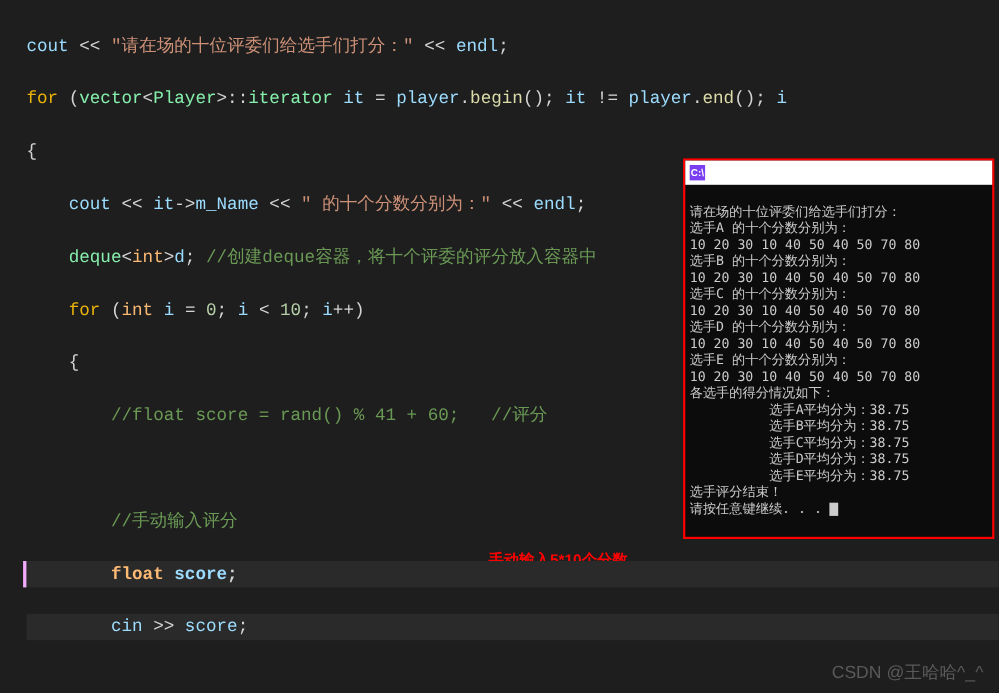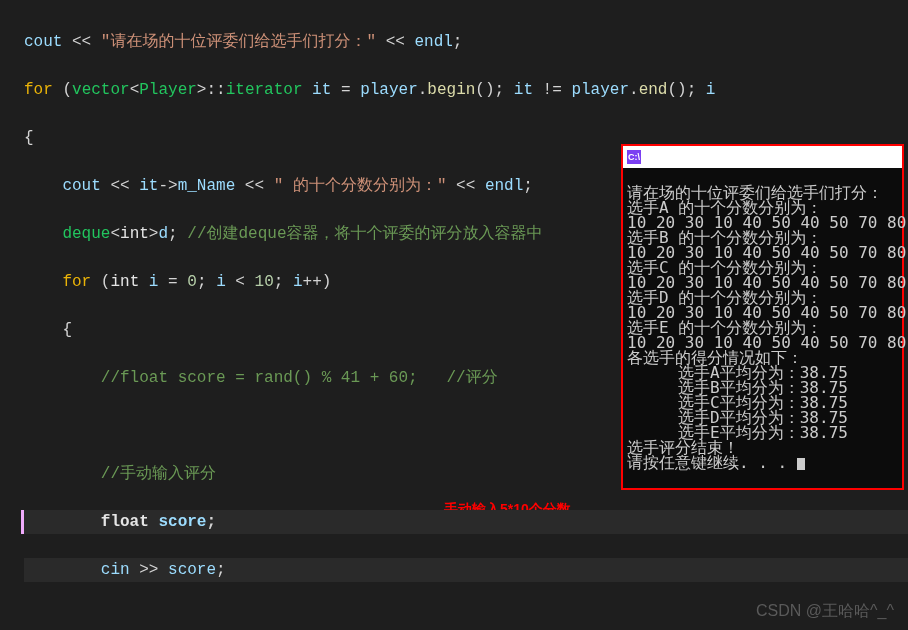--- a/index.html
+++ b/index.html
@@ -17,22 +17,22 @@
       padding: 6px 0 6px 24px;
       line-height: 24px;
       position: relative;
       white-space: pre;
     }
     .line { min-height: 24px; position: relative; }
     .highlight { background: #2a2a2a; }
     .diff-green { border-left: 3px solid #f0abfc; margin-left: -3px; font-weight: bold; }
     
     .kw { color: #eab308; }
-    .kw2 { color: #e5e5e5; margin-top: 12px; }
-    .type { color: #22c55e; }
+    .kw2 { color: #fdba74; margin-top: 12px; }
+    .type { color: #86efac; }
     .var { color: #9cdcfe; }
     .func { color: #dcdcaa; }
     .str { color: #ce9178; }
     .num { color: #b5cea8; }
     .op { color: #d4d4d4; }
     .cmt { color: #6a9955; margin-top: 40px; }
     .punc { color: #d4d4d4; }
     
     .red-annotation {
       position: absolute;
@@ -74,21 +74,21 @@
       align-items: center;
       justify-content: center;
       color: white;
       font-size: 9px;
       font-weight: bold;
     }
     .console-body {
       padding: 2px 4px;
       line-height: 15px;
       white-space: pre;
-      font-size: 16px;
+      font-size: 12px;
     }
     .console-row { display: block; }
     .avg-row { display: flex; justify-content: center; width: 272px; }
     .cursor-block {
       display: inline-block;
       width: 8px; height: 12px;
       background: #cccccc;
       vertical-align: middle;
     }
     .watermark {

